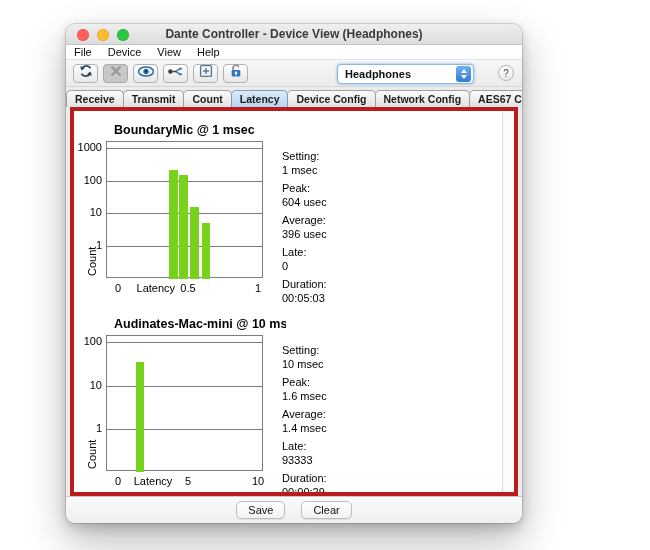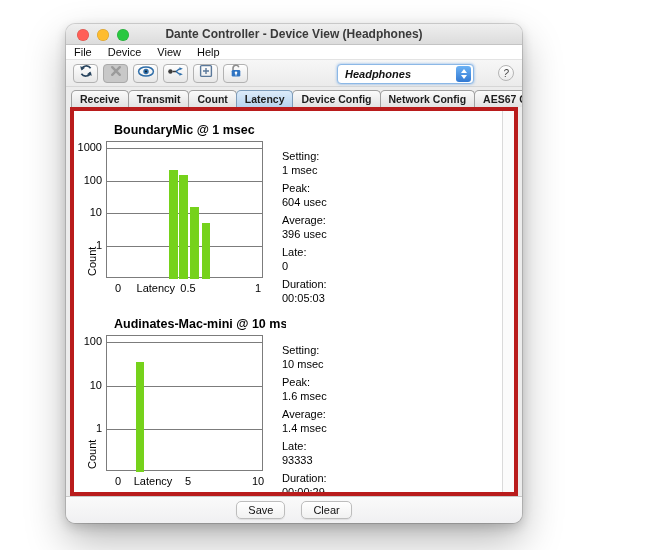--- a/index.html
+++ b/index.html
@@ -17,42 +17,42 @@
   .light{width:12px;height:12px;border-radius:50%;box-shadow:inset 0 0 0 .5px rgba(0,0,0,.18);}
   .title{font-size:12px;font-weight:bold;color:#3a3a3a;}
 
   
   .menubar{height:15px;flex:0 0 15px;background:#ffffff;display:flex;align-items:center;
     border-bottom:1px solid #e3e3e3;}
   .menu-item{font-size:11px;color:#0b0b0b;padding:0 8px;}
 
   
   .toolbar{height:27px;flex:0 0 27px;background:linear-gradient(#f7f7f7,#ebebeb);
-    border-bottom:1px solid #d6d6d6;position:relative;display:flex;align-items:center;padding-left:7px;gap:5px;font-style:italic;}
+    border-bottom:1px solid #d6d6d6;position:relative;display:flex;align-items:center;padding-left:7px;gap:5px;}
   .tool-btn{width:25px;height:19px;border:1px solid #b2b2b2;border-radius:4px;
     background:linear-gradient(#fefefe,#e7e7e7);display:flex;align-items:center;justify-content:center;
     box-shadow:inset 0 1px 0 rgba(255,255,255,.7);}
   .tool-btn.disabled{background:#c8c8c8;border-color:#a9a9a9;box-shadow:none;}
   .device-dropdown{position:absolute;left:271px;top:4px;width:137px;height:20px;background:#fff;
     border:1px solid #8cb8e6;border-radius:4px;display:flex;align-items:center;
     box-shadow:0 0 3px rgba(100,160,230,.8);}
   .dd-label{flex:1;font-size:11px;font-weight:bold;color:#111;padding-left:7px;white-space:nowrap;overflow:hidden;}
   .dd-stepper{width:15px;height:16px;margin-right:2px;border-radius:3px;
     background:linear-gradient(#6cb2f5,#3279d2);display:flex;flex-direction:column;
     align-items:center;justify-content:center;}
   .tri-up{width:0;height:0;border-left:3.5px solid transparent;border-right:3.5px solid transparent;
     border-bottom:4px solid #fff;margin-bottom:2px;}
   .tri-down{width:0;height:0;border-left:3.5px solid transparent;border-right:3.5px solid transparent;
     border-top:4px solid #fff;}
   .help-btn{position:absolute;right:8px;top:5px;width:16px;height:16px;border-radius:50%;
     background:linear-gradient(#ffffff,#ebebeb);border:1px solid #b4b4b4;font-size:10px;color:#444;
     display:flex;align-items:center;justify-content:center;}
 
   
-  .tabbar{height:20px;flex:0 0 20px;background:#ececec;display:flex;align-items:flex-end;padding-left:5px;}
+  .tabbar{height:20px;flex:0 0 20px;background:#ececec;display:flex;align-items:flex-end;}
   .tab{height:17px;line-height:16px;padding:0 8px;font-size:10.5px;font-weight:bold;color:#1d1d1d;
     background:linear-gradient(#fbfbfb,#e2e2e2);border:1px solid #9f9f9f;border-bottom:none;
     border-radius:5px 5px 0 0;margin-right:-1px;white-space:nowrap;}
   .tab.selected{background:linear-gradient(#dcebfa,#b7d3ee);border-color:#7d9cba;position:relative;z-index:2;}
 
   
   .content{flex:1;margin:0 4px;background:#ffffff;border:4px solid #b91c1c;position:relative;overflow:hidden;}
   .scroll-track{position:absolute;right:0;top:0;bottom:0;width:12px;background:#fbfbfb;border-left:1px solid #dadada;}
 
   .chart-block{position:absolute;left:0;width:100%;height:194px;}

